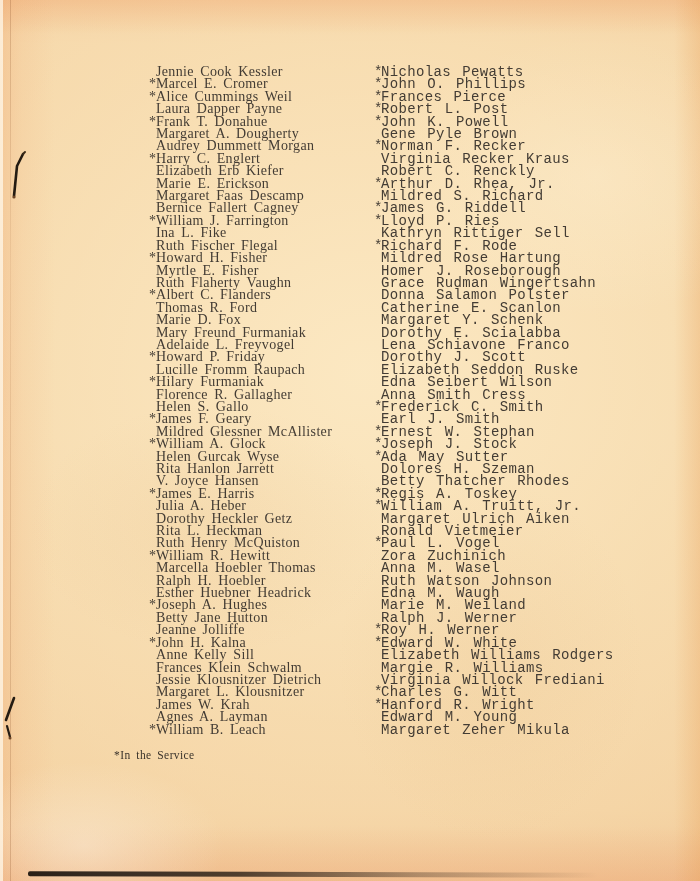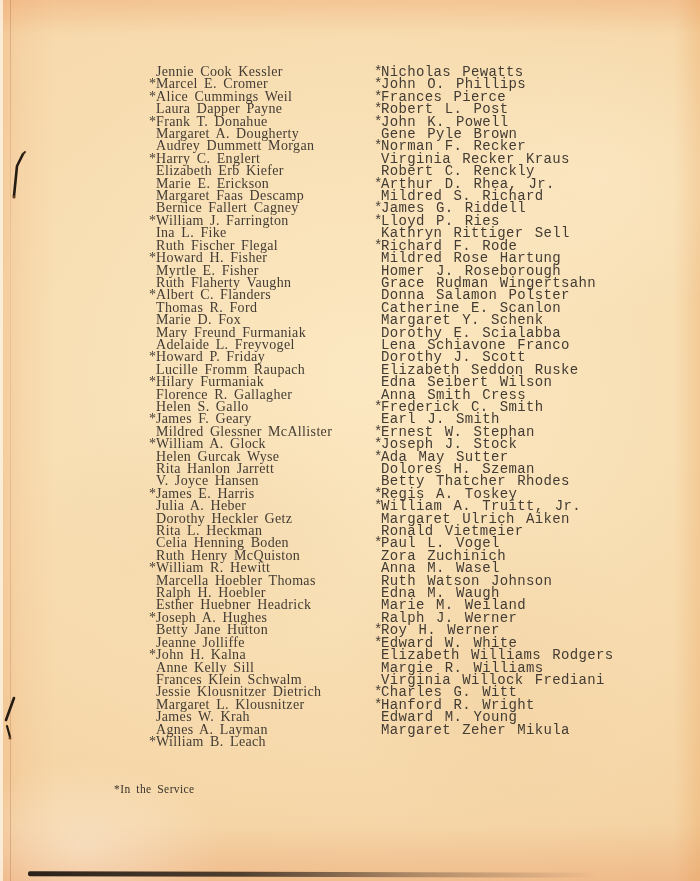--- a/index.html
+++ b/index.html
@@ -49,21 +49,21 @@
     color:#433c34;
     font-size:14px;
     letter-spacing:0.35px;
     word-spacing:2.5px;
   }
   .col-left{left:149px;width:226px;}
   .col-right{left:374px;width:230px;font-family:Liberation Mono, monospace;}
   .name-line{height:12.42px;line-height:12.42px;white-space:nowrap;}
   .star{display:inline-block;width:7px;text-align:left;}
   .footnote{
-    position:absolute;left:114px;top:783px;
+    position:absolute;left:114px;top:749px;
     color:#3a332b;font-size:11.5px;letter-spacing:0.4px;word-spacing:2.5px;
     white-space:nowrap;
   }
 </style>
 </head>
 <body>
 
 <div class="page">
   <div class="page-texture"></div>
   <div class="left-light-edge"></div>
@@ -116,21 +116,20 @@
       <div class="name-line"><span class="star">*</span><span>James F. Geary</span></div>
       <div class="name-line"><span class="star"></span><span>Mildred Glessner McAllister</span></div>
       <div class="name-line"><span class="star">*</span><span>William A. Glock</span></div>
       <div class="name-line"><span class="star"></span><span>Helen Gurcak Wyse</span></div>
       <div class="name-line"><span class="star"></span><span>Rita Hanlon Jarrett</span></div>
       <div class="name-line"><span class="star"></span><span>V. Joyce Hansen</span></div>
       <div class="name-line"><span class="star">*</span><span>James E. Harris</span></div>
       <div class="name-line"><span class="star"></span><span>Julia A. Heber</span></div>
       <div class="name-line"><span class="star"></span><span>Dorothy Heckler Getz</span></div>
       <div class="name-line"><span class="star"></span><span>Rita L. Heckman</span></div>
-      <div class="name-line"><span class="star"></span><span>Celia Henning Boden</span></div>
       <div class="name-line"><span class="star"></span><span>Ruth Henry McQuiston</span></div>
       <div class="name-line"><span class="star">*</span><span>William R. Hewitt</span></div>
       <div class="name-line"><span class="star"></span><span>Marcella Hoebler Thomas</span></div>
       <div class="name-line"><span class="star"></span><span>Ralph H. Hoebler</span></div>
       <div class="name-line"><span class="star"></span><span>Esther Huebner Headrick</span></div>
       <div class="name-line"><span class="star">*</span><span>Joseph A. Hughes</span></div>
       <div class="name-line"><span class="star"></span><span>Betty Jane Hutton</span></div>
       <div class="name-line"><span class="star"></span><span>Jeanne Jolliffe</span></div>
       <div class="name-line"><span class="star">*</span><span>John H. Kalna</span></div>
       <div class="name-line"><span class="star"></span><span>Anne Kelly Sill</span></div>

